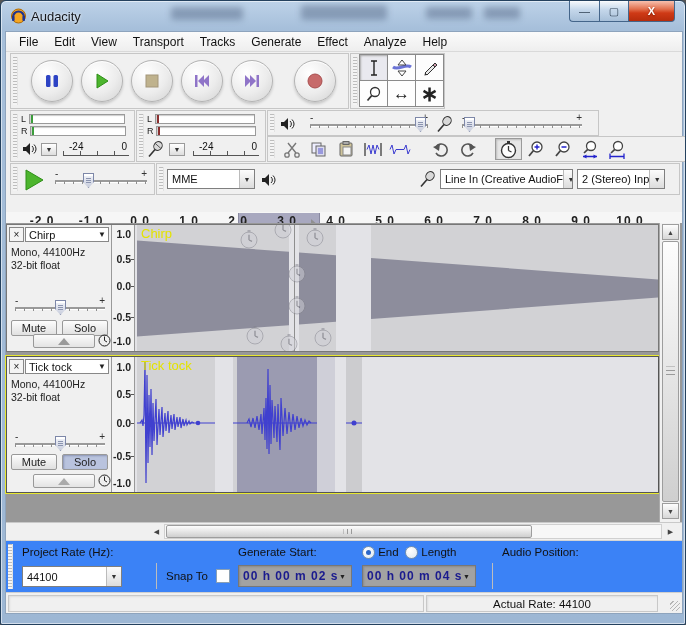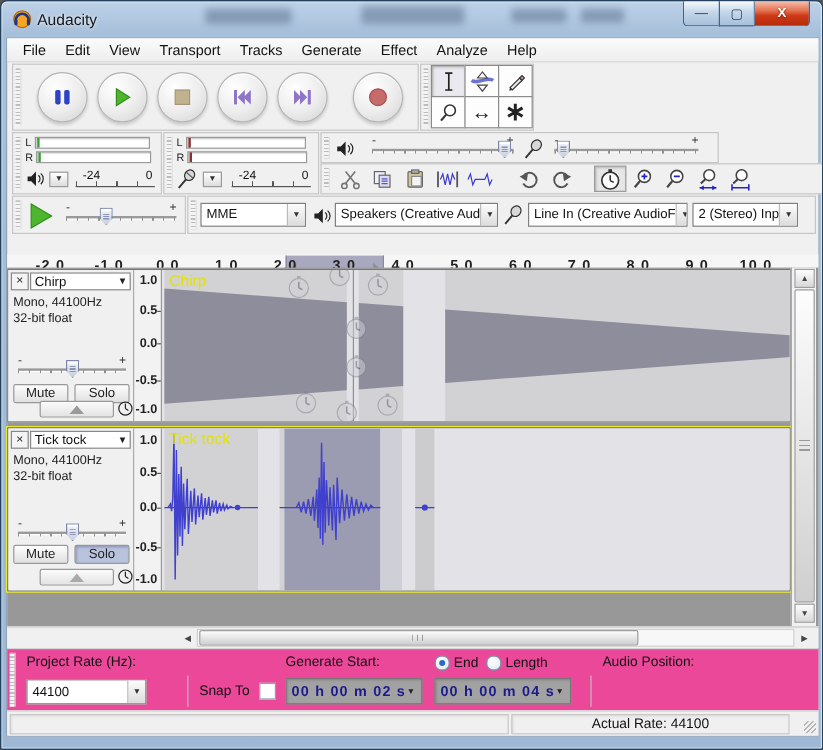--- a/index.html
+++ b/index.html
@@ -73,21 +73,21 @@
   .wave{position:relative;flex:1;background:#e3e3e7;overflow:hidden;}
   .clip{position:absolute;top:0;bottom:0;background:#d2d2d5;}
   .clipname{position:absolute;left:6px;top:1px;font-size:13px;color:#e3e300;z-index:5;}
   .clock{position:absolute;opacity:.5;z-index:4;}
   
   .sbtn{position:absolute;background:linear-gradient(#fdfdfd,#d8d8d8);border:1px solid #9d9d9d;display:flex;align-items:center;justify-content:center;font-size:7px;color:#444;}
   .sthumb{background:linear-gradient(180deg,#fdfdfd,#cfcfcf);border:1px solid #9d9d9d;border-radius:2px;position:absolute;}
   .hgrip{position:absolute;left:50%;top:3px;bottom:3px;width:11px;transform:translateX(-50%);background:repeating-linear-gradient(90deg,#9a9a9a 0 1px,transparent 1px 4px);}
   .vgrip{position:absolute;top:50%;left:3px;right:3px;height:11px;transform:translateY(-50%);background:repeating-linear-gradient(180deg,#9a9a9a 0 1px,transparent 1px 4px);}
   
-  #selbar{position:absolute;left:0;top:508px;width:676px;height:52px;background:#ec4899;border-top:1px solid #d5d5d5;}
+  #selbar{position:absolute;left:0;top:508px;width:676px;height:52px;background:#3b82f6;border-top:1px solid #d5d5d5;}
   .sl-label{position:absolute;top:5px;font-size:11.5px;color:#111;}
   .timefield{position:absolute;top:24px;width:114px;height:22px;background:#a2a2a2;border:1px solid #777;box-shadow:inset 1px 1px 2px #8a8a8a;display:flex;align-items:center;color:#1b1b8e;font-weight:bold;font-size:12px;letter-spacing:1px;padding-left:4px;}
   .timefield .arrow{margin-left:auto;font-size:7px;color:#222;flex:0 0 12px;}
   .vline{position:absolute;top:22px;height:26px;width:1px;background:#bdbdbd;}
   .radio{width:13px;height:13px;border-radius:50%;border:1px solid #7a93ad;background:radial-gradient(circle at 35% 30%,#fff,#dde8f2);display:inline-block;vertical-align:-3px;position:relative;}
   .radio.on:after{content:"";position:absolute;left:3px;top:3px;width:5px;height:5px;border-radius:50%;background:#2c67c8;}
   .checkbox{position:absolute;width:14px;height:14px;border:1px solid #8aa0b5;background:#fff;}
   
   #statusbar{position:absolute;left:0;top:560px;width:676px;height:21px;background:#f0f0f0;border-top:1px solid #cfcfcf;}
   .statbox{position:absolute;top:2px;height:17px;border:1px solid #c8c8c8;box-shadow:inset 1px 1px 2px #ddd;font-size:11.5px;color:#111;display:flex;align-items:center;justify-content:center;}
@@ -375,24 +375,20 @@
     <div class="tb" style="left:150px;top:131px;width:524px;height:32px;">
       <div class="grip"></div>
       <div class="combo" style="left:10px;top:5px;width:88px;">
         <span>MME</span>
           <span class="arrow">▼</span>
       </div>
       <svg class="abs" style="left:104px;top:9px;" width="15" height="14" viewBox="0 0 15 14">
           <polygon points="1,5 4,5 8,1 8,13 4,9 1,9" fill="#222"></polygon>
           <path d="M10 4 A4 4 0 0 1 10 10 M12 2.5 A6 6 0 0 1 12 11.5" stroke="#222" fill="none"></path>
         </svg>
-      <div class="combo" style="left:122px;top:5px;width:136px;">
-        <span>Speakers (Creative Aud</span>
-          <span class="arrow">▼</span>
-      </div>
       <svg class="abs" style="left:262px;top:6px;" width="18" height="18" viewBox="0 0 18 18">
           <ellipse cx="11" cy="6" rx="4" ry="4.6" transform="rotate(35 11 6)" fill="#d8d8d8" stroke="#333"></ellipse>
           <path d="M8 9.5 L2 16.5" stroke="#333" stroke-width="1.6"></path>
         </svg>
       <div class="combo" style="left:283px;top:5px;width:133px;">
         <span>Line In (Creative AudioF</span>
           <span class="arrow">▼</span>
       </div>
       <div class="combo" style="left:420px;top:5px;width:88px;">
         <span>2 (Stereo) Inp</span>

